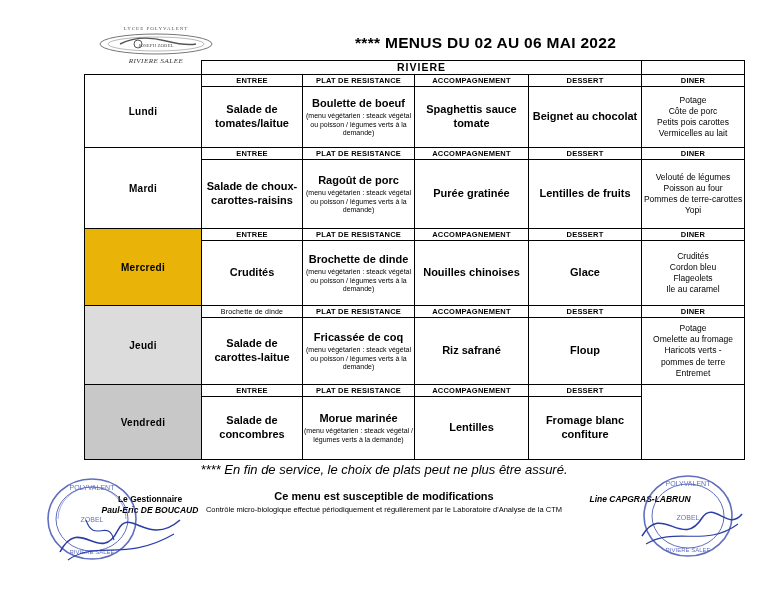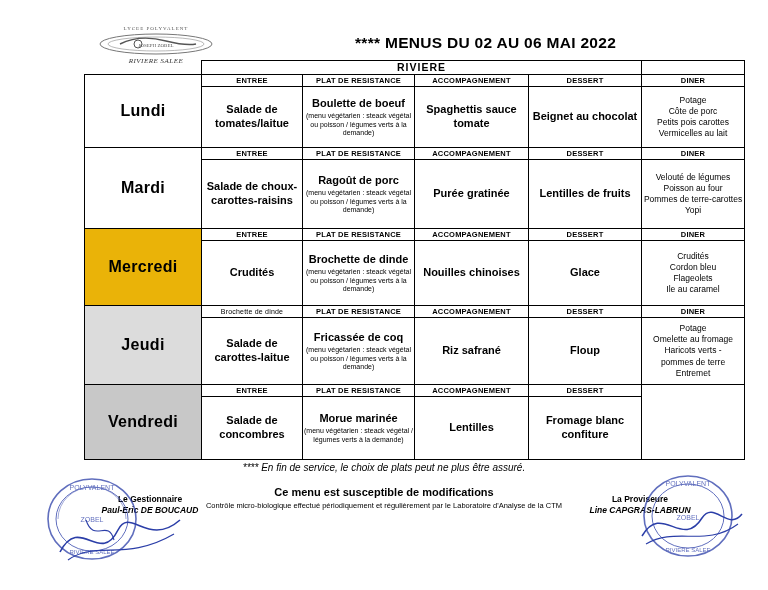--- a/index.html
+++ b/index.html
@@ -111,21 +111,21 @@
     letter-spacing: 0.2px;
   }
   .subhead-thin {
     font-size: 7px;
     font-weight: normal;
     height: 11px;
     line-height: 11px;
   }
 
   .day-cell {
-    font-size: 16px;
+    font-size: 10px;
     font-weight: bold;
     letter-spacing: 0.3px;
   }
   .shade-lundi   { background: #ffffff; }
   .shade-mardi   { background: #ffffff; }
   .shade-mercredi{ background: #eab308; }
   .shade-jeudi   { background: #dcdcdc; }
   .shade-vendredi{ background: #c8c8c8; }
 
   .cell-main {
@@ -162,21 +162,21 @@
 
   
   .footnotes {
     position: absolute;
     left: 0;
     top: 462px;
     width: 768px;
     text-align: center;
   }
   .fn1 {
-    font-size: 10px;
+    font-size: 13px;
     font-style: italic;
   }
   .fn2 {
     font-size: 11px;
     font-weight: bold;
     margin-top: 13px;
   }
   .fn3 {
     font-size: 7.5px;
     margin-top: 3px;
@@ -360,21 +360,20 @@
     <div class="fn2">Ce menu est susceptible de modifications</div>
     <div class="fn3">Contrôle micro-biologique effectué périodiquement et régulièrement par le Laboratoire d'Analyse de la CTM</div>
   </div>
 
   <div class="sig sig-left">
     <div class="sig-role">Le Gestionnaire</div>
     <div class="sig-name">Paul-Eric DE BOUCAUD</div>
   </div>
 
   <div class="sig sig-right">
-    <div class="sig-role">La Proviseure</div>
     <div class="sig-name">Line CAPGRAS-LABRUN</div>
   </div>
 
   <div class="stamp stamp-left">
     <svg width="96" height="90" viewBox="0 0 96 90">
       <ellipse cx="48" cy="45" rx="44" ry="40" fill="none" stroke="#2b3ea8" stroke-width="1.6"></ellipse>
       <ellipse cx="48" cy="45" rx="36" ry="32" fill="none" stroke="#2b3ea8" stroke-width="1"></ellipse>
       <path d="M14 45 A34 32 0 0 1 82 45" fill="none" stroke="#2b3ea8" stroke-width="0.6"></path>
       <text x="48" y="16" font-size="7" text-anchor="middle" fill="#2b3ea8" font-family="Liberation Sans, sans-serif">POLYVALENT</text>
       <text x="48" y="48" font-size="7" text-anchor="middle" fill="#2b3ea8" font-family="Liberation Sans, sans-serif">ZOBEL</text>

